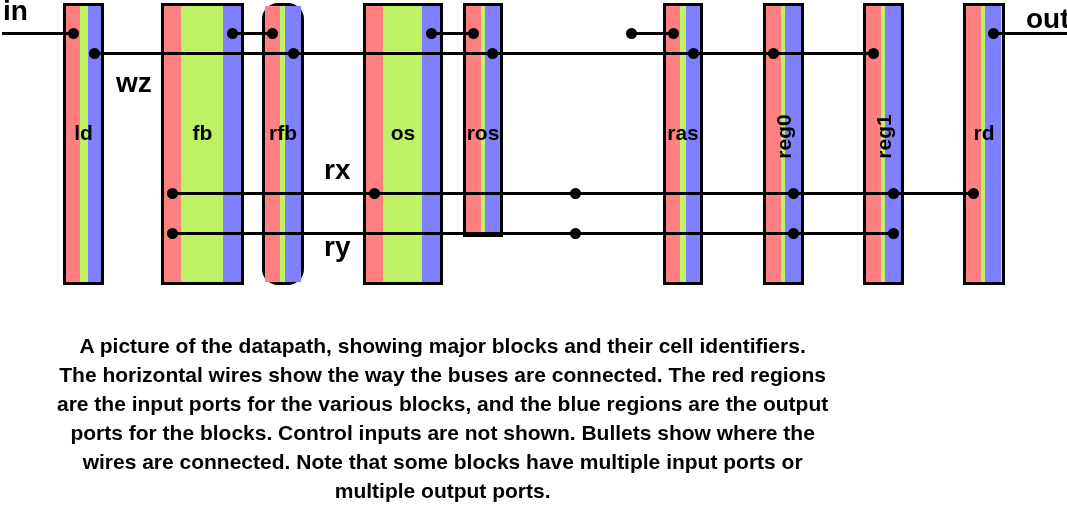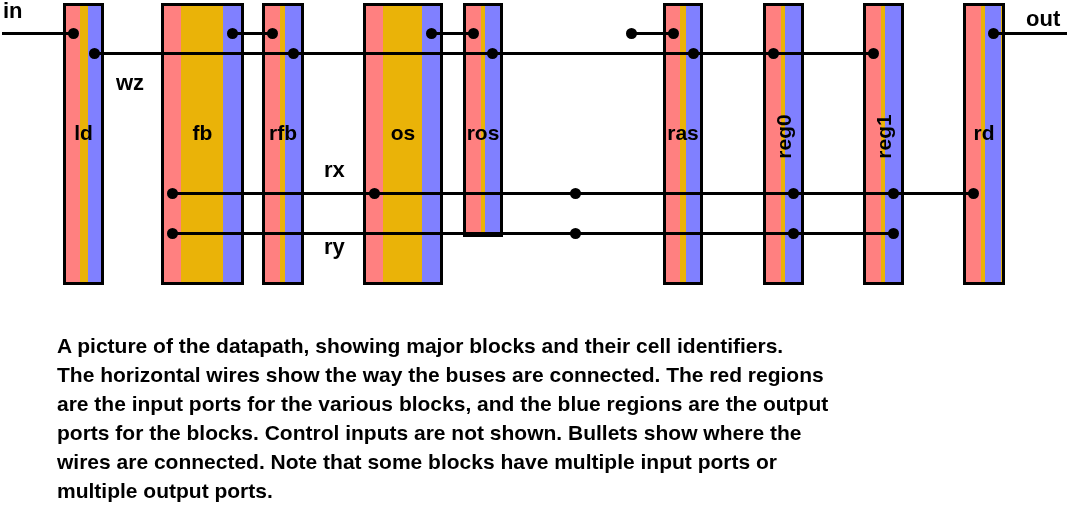--- a/index.html
+++ b/index.html
@@ -6,42 +6,42 @@
   body {
     width:1067px; height:506px;
     font-family:"Liberation Sans", sans-serif;
     font-weight:bold; color:#000;
     position:relative; overflow:hidden;
   }
   .canvas { position:absolute; left:0; top:0; width:1067px; height:506px; background:#fff; }
   .block {
     position:absolute;
     border:3px solid #000;
-    background:#eab308;
+    background:#bef264;
     box-sizing:border-box;
   }
   .stripe { position:absolute; top:0; height:100%; }
   .block-label {
     position:absolute; left:-12px; right:-12px; top:116px;
     text-align:center; font-size:21px; line-height:21px;
     white-space:nowrap;
   }
   .block-label.rotated {
     top:0; left:0; right:0; height:100%;
     display:flex; align-items:center; justify-content:center;
   }
   .block-label.rotated .rot-text {
     transform: rotate(-90deg) translateX(8px);
     white-space:nowrap; font-size:21px; line-height:21px;
   }
   .wire { position:absolute; height:3px; }
   .bullet { position:absolute; width:11px; height:11px; border-radius:50%; }
-  .wire-label { position:absolute; font-size:22px; line-height:22px; white-space:nowrap; }
+  .wire-label { position:absolute; font-size:28px; line-height:22px; white-space:nowrap; }
   .caption { position:absolute; left:57px; top:331px; font-size:21px; line-height:29px; }
-  .caption-line { white-space:nowrap; }
+  .caption-line { white-space:nowrap;text-align:center; }
 </style>
 </head>
 <body>
 
 <div class="canvas">
   <div class="caption">
       <div class="caption-line">A picture of the datapath, showing major blocks and their cell identifiers.</div>
       <div class="caption-line">The horizontal wires show the way the buses are connected. The red regions</div>
       <div class="caption-line">are the input ports for the various blocks, and the blue regions are the output</div>
       <div class="caption-line">ports for the blocks. Control inputs are not shown. Bullets show where the</div>
@@ -51,21 +51,21 @@
 <div class="block" style="left: 63px; top: 3px; width: 41px; height: 282px;">
       <div class="stripe" style="left: 0px; width: 14px; background: rgb(255, 128, 128);"></div>
       <div class="stripe" style="left: 22px; width: 13px; background: rgb(128, 128, 255);"></div>
       <div class="block-label">ld</div>
     </div>
     <div class="block" style="left: 161px; top: 3px; width: 83px; height: 282px;">
       <div class="stripe" style="left: 0px; width: 17px; background: rgb(255, 128, 128);"></div>
       <div class="stripe" style="left: 59px; width: 18px; background: rgb(128, 128, 255);"></div>
       <div class="block-label">fb</div>
     </div>
-    <div class="block" style="left: 262px; top: 3px; width: 42px; height: 282px;">
+    <div class="block" style="left: 262px; top: 3px; width: 42px; height: 282px; border-radius: 16px;">
       <div class="stripe" style="left: 0px; width: 15px; background: rgb(255, 128, 128);"></div>
       <div class="stripe" style="left: 20px; width: 16px; background: rgb(128, 128, 255);"></div>
       <div class="block-label">rfb</div>
     </div>
     <div class="block" style="left: 363px; top: 3px; width: 80px; height: 282px;">
       <div class="stripe" style="left: 0px; width: 17px; background: rgb(255, 128, 128);"></div>
       <div class="stripe" style="left: 56px; width: 18px; background: rgb(128, 128, 255);"></div>
       <div class="block-label">os</div>
     </div>
     <div class="block" style="left: 463px; top: 3px; width: 40px; height: 234px;">

